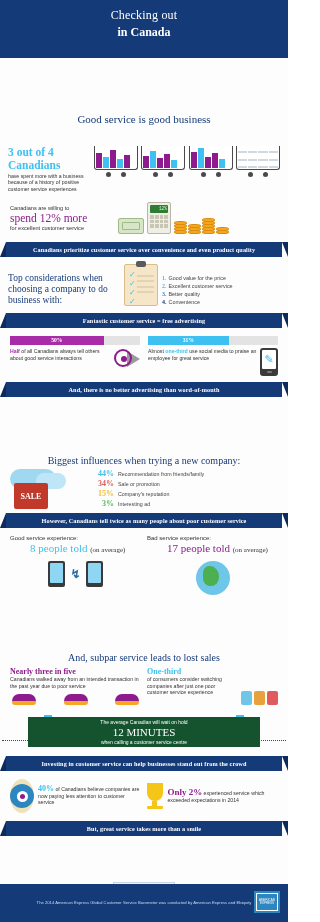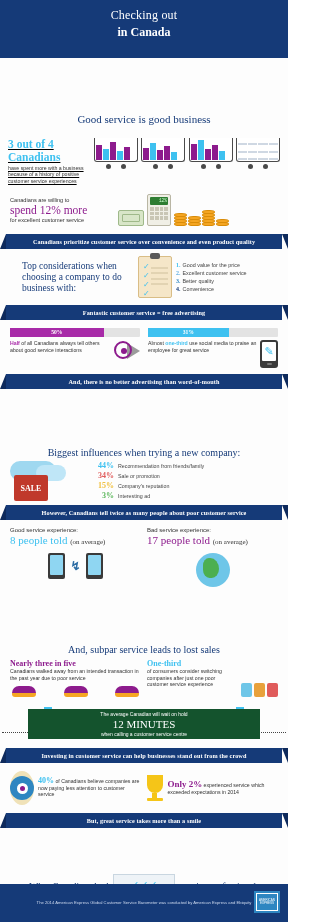--- a/index.html
+++ b/index.html
@@ -74,21 +74,21 @@
   }
   .band:before { left: -6px; border-width: 0 0 15px 6px; border-color: transparent transparent #0e2a5c transparent; }
   .band:after  { right: -6px; border-width: 15px 0 0 6px; border-color: #0e2a5c transparent transparent transparent; }
   .band span { position: relative; z-index: 2; }
 
   .tiny { font-size: 5.2px; line-height: 6.4px; color: #333; }
   .tinyb { font-size: 5.6px; line-height: 7px; color: #333; }
 
   
   .sec1 { padding: 7px 0 4px; }
-  .sec1 .row { display: flex; padding: 0 8px; margin-top: 13px; text-decoration: underline; }
+  .sec1 .row { display: flex; padding: 0 8px; margin-top: 21px; }
   .sec1 .copy { width: 82px; }
   .sec1 .copy .big {
     font-family: "Liberation Serif", serif;
     color: #3ec1f0; font-size: 11.5px; line-height: 12.5px; font-weight: bold;
   }
   .sec1 .copy .sub { margin-top: 2px; }
   .carts { display: flex; flex: 1; justify-content: space-between; padding-left: 4px; }
   .cart { width: 44px; position: relative; }
   .basket {
     height: 24px; border: 1.6px solid #4a4a4a; border-top: none;
@@ -117,21 +117,21 @@
   .calc .scr { height: 8px; background: #2e7d32; border-radius: 1px; color:#cdffd0; font-size: 4.5px; text-align:right; padding-right:1px; line-height:8px; font-family:"Liberation Mono", monospace;}
   .calc .keys { display:grid; grid-template-columns: repeat(4,1fr); gap:1px; margin-top:2px; }
   .calc .keys i { display:block; height:3.5px; background:#c9c6b5; }
   .bills { width: 26px; height: 16px; background: #d8e6c8; border:1px solid #9fb98a; border-radius:2px; position:relative; }
   .bills:after { content:""; position:absolute; inset:3px; border:.8px solid #9fb98a; border-radius:1px;}
   .coins { display:flex; gap:1px; align-items:flex-end; }
   .coinstack { width: 13px; }
   .coinstack i { display:block; height: 4px; background: #f5a623; border:.7px solid #d98c09; border-radius: 50%/60%; margin-top:-1px; }
 
   
-  .sec3 { display:flex; align-items:center; padding: 7px 22px; gap:4px; }
+  .sec3 { display:flex; align-items:flex-end; padding: 7px 8px; gap:4px; }
   .sec3 .h { font-family:"Liberation Serif", serif; color:#153a78; font-size:9.5px; line-height:11px; width: 112px; }
   .clipboard { width: 34px; height: 42px; background:#f5e6c8; border:1.2px solid #d9bd86; border-radius:2px; position:relative; padding:6px 3px 3px; }
   .clipboard:before { content:""; position:absolute; top:-4px; left:50%; margin-left:-5px; width:10px; height:6px; background:#5a5a5a; border-radius:2px;}
   .clipboard .ln { height: 2px; background:#e2d3b2; margin: 3.5px 0 3.5px 9px; }
   .clipboard .ck { position:absolute; left:4px; font-size:8px; color:#3ec1f0; line-height:1; }
   .list { flex:1; }
   .list li { list-style:none; font-size:5.4px; line-height:8px; color:#444; display:flex; gap:2px;}
   .list li b { font-size:6px; font-family:"Liberation Serif", serif; }
 
   
@@ -159,21 +159,21 @@
   .saletag .cloud { position:absolute; left:0; top:0; width:46px;height:20px;background:#9fd8f0;border-radius:10px;}
   .saletag .cloud2{ position:absolute; left:26px; top:4px; width:30px;height:16px;background:#bfe6f7;border-radius:8px;}
   .stats li { list-style:none; display:flex; gap:4px; align-items:baseline; line-height:9px;}
   .stats li b { font-family:"Liberation Serif",serif; font-size:8px; width:20px; text-align:right;}
   .stats li span { font-size:5.3px; color:#444; }
 
   
   .sec6 { display:flex; padding: 7px 10px 4px; gap:6px; }
   .sec6 .c { flex:1; }
   .sec6 .lbl { font-size:6px; color:#333; }
-  .sec6 .num { font-family:"Liberation Serif",serif; font-size:11px; line-height:14px; }
+  .sec6 .num { font-family:"Liberation Serif",serif; font-size:11px; line-height:14px;margin-left:20px; }
   .sec6 .num small { font-size:7px; color:#333; }
   .tablets { display:flex; align-items:center; gap:5px; margin-top:4px; justify-content:center;}
   .tab { width:17px;height:26px;background:#3a3a3a;border-radius:2px;padding:2px;}
   .tab .s{background:#8fd6f2;height:20px;border-radius:1px;}
   .bolt { color:#2e6da4; font-size:12px; font-weight:bold; }
   .globe { width:34px;height:34px;border-radius:50%;background:#6ec6e8;margin:4px auto 0;position:relative;}
   .globe:before{content:"";position:absolute;left:7px;top:5px;width:16px;height:20px;background:#4caf50;border-radius:40% 60% 50% 45%;}
 
   
   .sec7 { padding: 5px 0 2px; }

